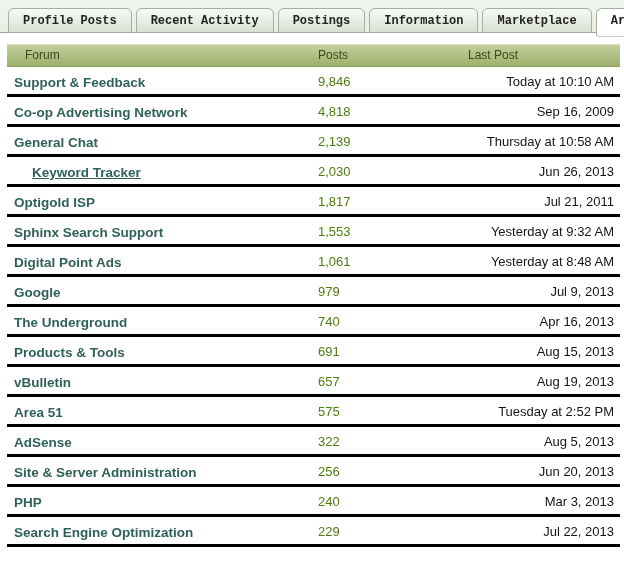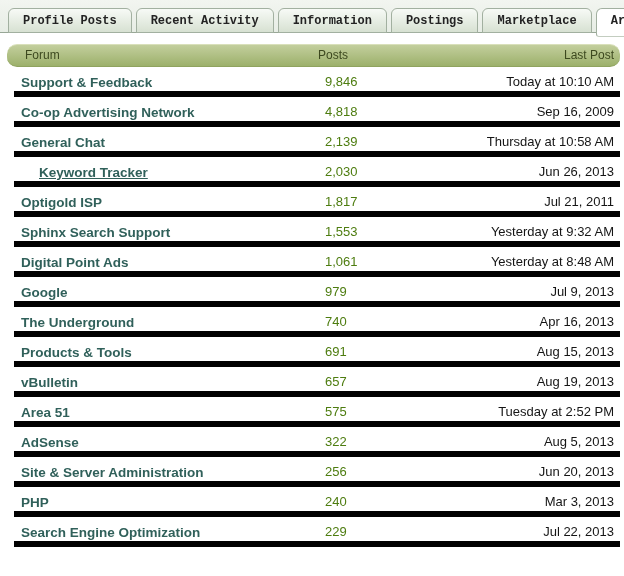--- a/index.html
+++ b/index.html
@@ -46,33 +46,31 @@
   .table-wrap { margin: 11px 4px 0 7px; }
   .table-header {
     display: flex;
     height: 23px;
     line-height: 21px;
     background: linear-gradient(#c3cf9d, #9cb06b);
     border-top: 1px solid #d9e0ba;
     border-bottom: 1px solid #8fa35f;
     font-size: 12px;
     color: #3d491f;
-    border-radius: 10px;
   }
   .h-forum { flex: 0 0 311px; padding-left: 18px; }
   .h-posts { flex: 0 0 150px; }
-  .h-last  { flex: 1; text-align: right; padding-right: 6px; }
+  .h-last  { flex: 1; padding-right: 6px; }
 
   .row {
     display: flex;
     height: 30px;
     line-height: 29px;
-    border-bottom: 6px solid #000000;
+    border-bottom: 3px solid #000000;
     background: #fff;
-    margin-left: 7px;
   }
   .r-forum { flex: 0 0 311px; padding-left: 7px; overflow: hidden; white-space: nowrap; }
   .r-posts { flex: 0 0 150px; font-size: 13px; color: #4d7c0f; }
   .r-last  { flex: 1; text-align: right; padding-right: 6px; font-size: 13px; color: #151515; white-space: nowrap; }
 
   .forum-link {
     font-size: 13.5px;
     font-weight: bold;
     color: #30605a;
     text-decoration: none;
@@ -80,22 +78,22 @@
   }
   .forum-link.underlined { text-decoration: underline; padding-left: 18px; }
 </style>
 </head>
 <body>
 
 <div class="tab-strip">
   <div id="tabs" style="display:flex; align-items:flex-end;">
       <div class="tab">Profile Posts</div>
       <div class="tab">Recent Activity</div>
+      <div class="tab">Postings</div>
       <div class="tab">Information</div>
-      <div class="tab">Postings</div>
       <div class="tab">Marketplace</div>
       <div class="tab active">Areas</div>
       <div class="tab">Geo</div>
     </div>
 </div>
 
 <div class="table-wrap">
   <div class="table-header">
     <div class="h-forum">Forum</div>
     <div class="h-posts">Posts</div>

